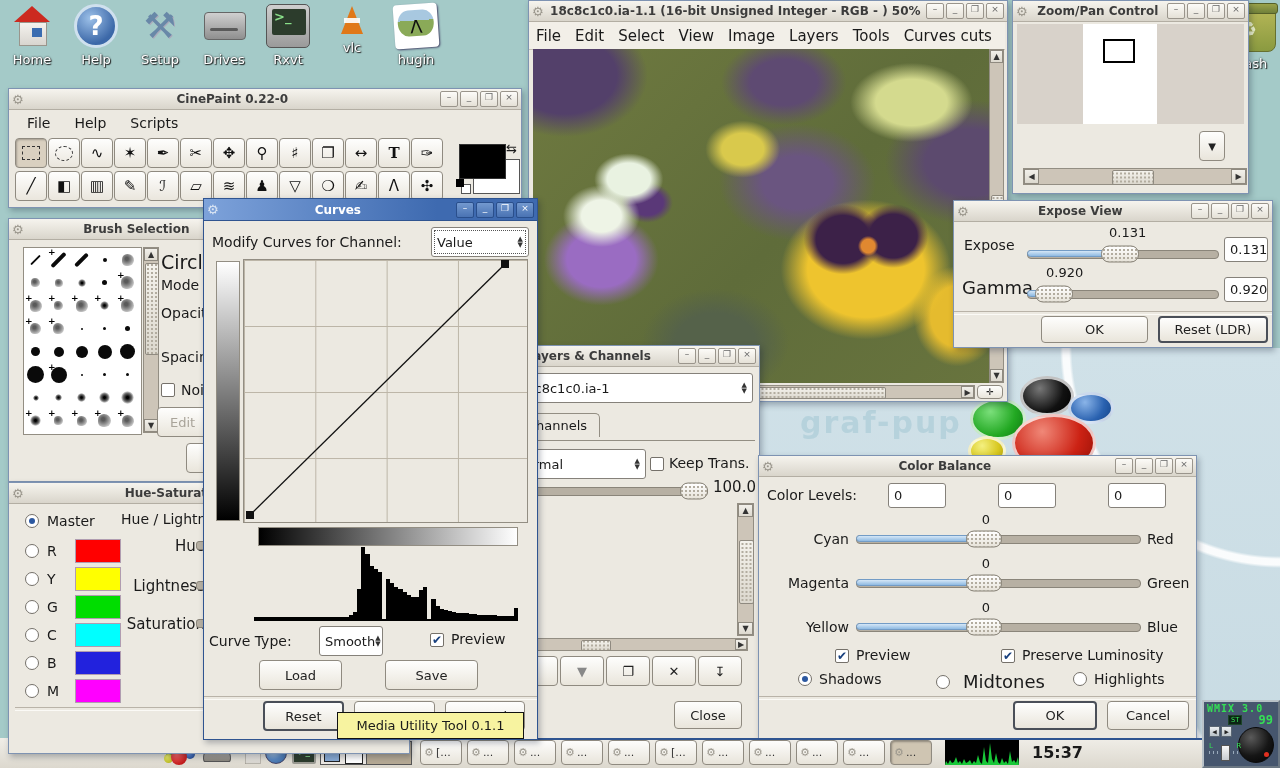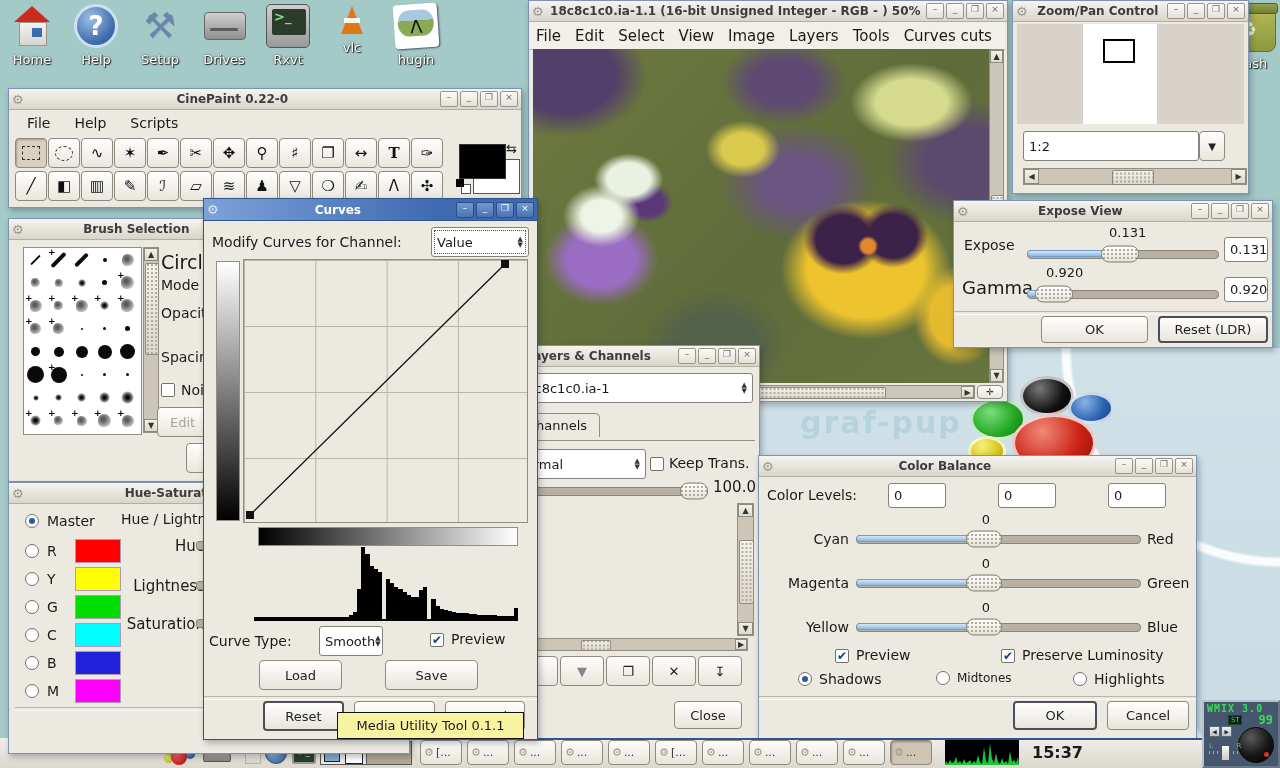--- a/index.html
+++ b/index.html
@@ -259,23 +259,20 @@
       <span class="t-text">Zoom/Pan Control</span>
       <span class="tb-btn">–</span>
       <span class="tb-btn">_</span>
       <span class="tb-btn">❐</span>
       <span class="tb-btn">×</span>
     </div>
     <div style="position:absolute;left:4px;top:23px;width:227px;height:100px;background:#d8d2ca">
       <div style="position:absolute;left:66px;top:0;width:74px;height:100px;background:#fff"></div>
       <div style="position:absolute;left:86px;top:15px;width:28px;height:20px;border:2px solid #000"></div>
     </div>
-    <div class="combo" style="left:10px;top:130px;width:176px;height:30px">
-      <span>1:2</span>
-    </div>
     <div class="btn" style="left:186px;top:130px;width:26px;height:30px;font-size:10px">▼</div>
     <div class="sb" style="left:10px;top:167px;width:224px;height:17px">
       <span class="arr" style="left:0;top:0;width:15px;height:15px">◀</span>
       <div class="thumb" style="left:88px;top:1px;width:40px;height:13px"></div>
       <span class="arr" style="right:0;top:0;width:15px;height:15px">▶</span>
     </div>
   </div>
 
   <div class="window" style="left:8px;top:88px;width:512px;height:118px;z-index:4">
     <div class="titlebar">
@@ -743,21 +740,21 @@
     <div class="lbl" style="left:97px;top:191px;font-size:14px">Preview</div>
     <span class="check" style="position:absolute;left:242px;top:193px">✔</span>
     <div class="lbl" style="left:263px;top:191px;font-size:14px">Preserve Luminosity</div>
     <div id="cb-ranges">
         <div style="position: absolute; left: 39px; top: 215px; display: flex; align-items: center;">
           <span class="radio sel"></span>
           <span style="margin-left: 7px; font-size: 14px;">Shadows</span>
         </div>
         <div style="position: absolute; left: 177px; top: 215px; display: flex; align-items: center;">
           <span class="radio"></span>
-          <span style="margin-left: 7px; font-size: 12px;">Midtones</span>
+          <span style="margin-left: 13px; font-size: 18px;">Midtones</span>
         </div>
         <div style="position: absolute; left: 314px; top: 215px; display: flex; align-items: center;">
           <span class="radio"></span>
           <span style="margin-left: 7px; font-size: 14px;">Highlights</span>
         </div>
       </div>
     <div class="sep" style="left:0;top:240px;width:437px"></div>
     <div class="btn focus" style="left:254px;top:245px;width:84px;height:29px">
       <span>OK</span>
     </div>

